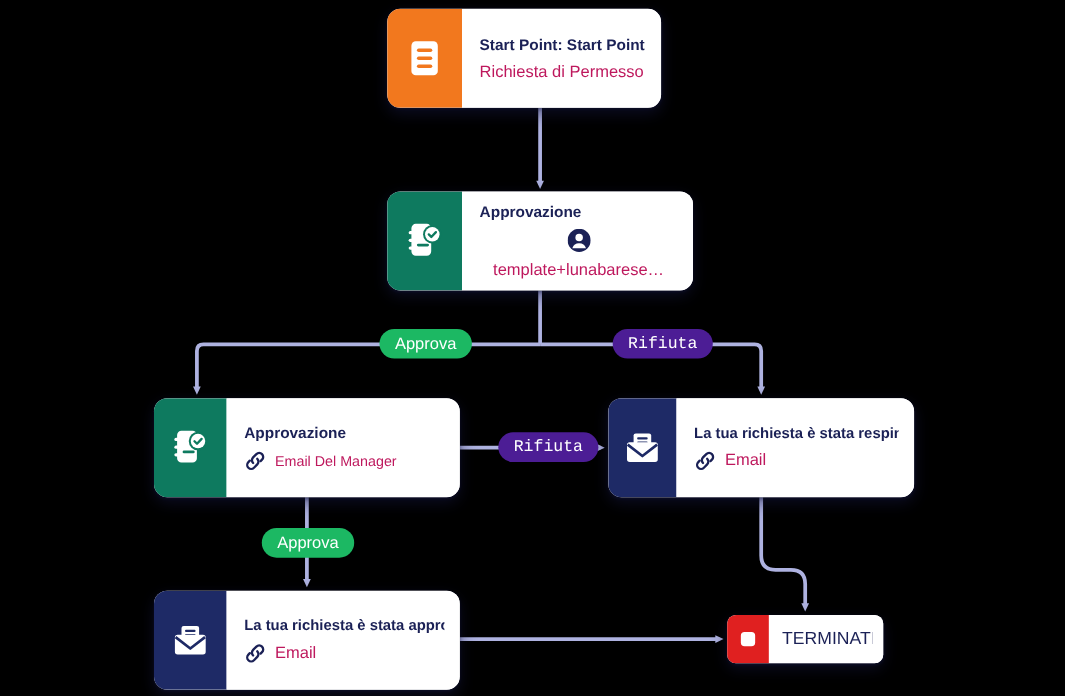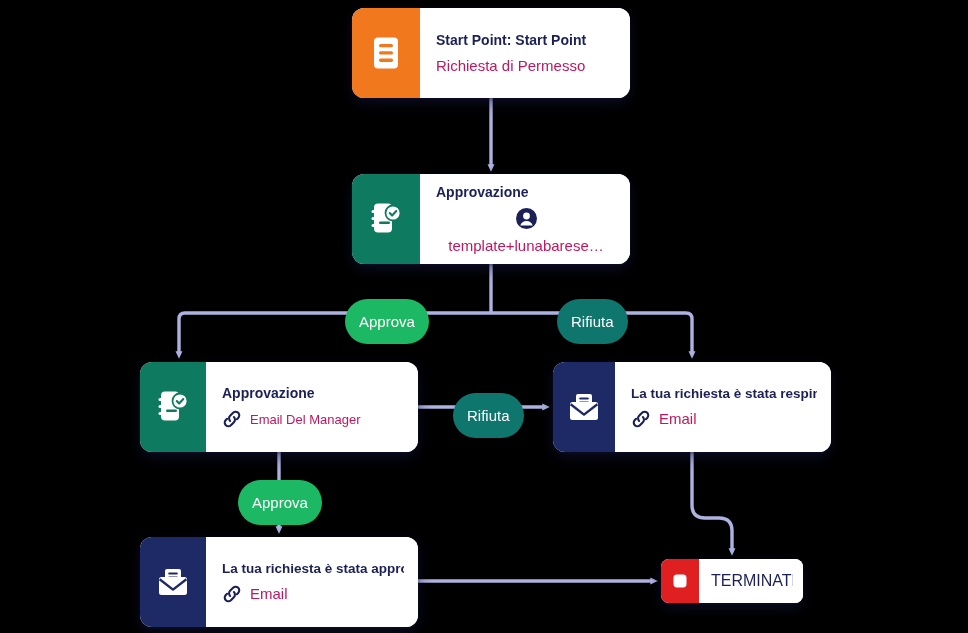--- a/index.html
+++ b/index.html
@@ -57,21 +57,21 @@
     display: flex;
     align-items: center;
     gap: 8px;
     color: #be185d;
     white-space: nowrap;
     overflow: hidden;
   }
   .node .sub .sub-text { overflow: hidden; text-overflow: ellipsis; }
 
   
-  #node-start     { left: 352px; top: 8px;   width: 278px; height: 90px; }
+  #node-start     { left: 352px; top: 8px;   width: 249px; height: 90px; }
   #node-start .icon-panel { width: 68px; background: #f2781e; }
   #node-start .title { font-size: 14px; margin-bottom: 9px; }
   #node-start .sub   { font-size: 15px; }
 
   #node-approval-1 { left: 352px; top: 174px; width: 278px; height: 90px; }
   #node-approval-1 .icon-panel { width: 68px; background: #0e7a5f; }
   #node-approval-1 .title { font-size: 14px; margin-bottom: 8px; }
   #node-approval-1 .sub   { font-size: 15px; flex-direction: column; }
 
   #node-approval-2 { left: 140px; top: 362px; width: 278px; height: 90px; }
@@ -101,26 +101,26 @@
   }
 
   
   .pill {
     position: absolute;
     display: flex; align-items: center; justify-content: center;
     border-radius: 999px;
     color: #ffffff;
     font-size: 15px;
     padding: 0 14px;
-    height: 45px;
+    height: 27px;
     z-index: 4;
     white-space: nowrap;
   }
   .pill.green { background: #1cb863; }
-  .pill.red   { background: #0f766e; }
+  .pill.red   { background: #4c1d95; font-family: Liberation Mono, monospace; }
 
   #pill-approva-1 { left: 345px; top: 299px; }
   #pill-rifiuta-1 { left: 557px; top: 299px; }
   #pill-rifiuta-2 { left: 453px; top: 393px; }
   #pill-approva-2 { left: 238px; top: 480px; }
 
   .icon-svg { display: block; }
 </style>
 </head>
 <body>

